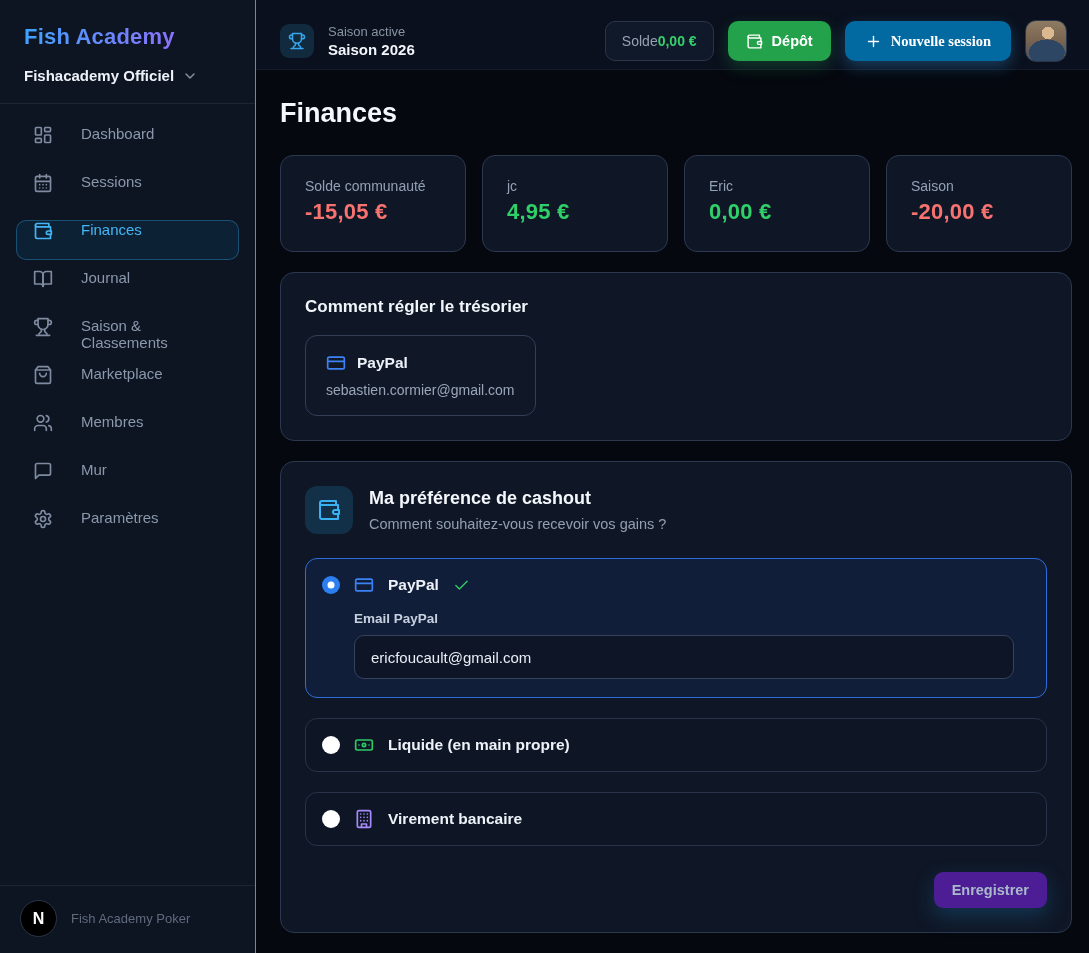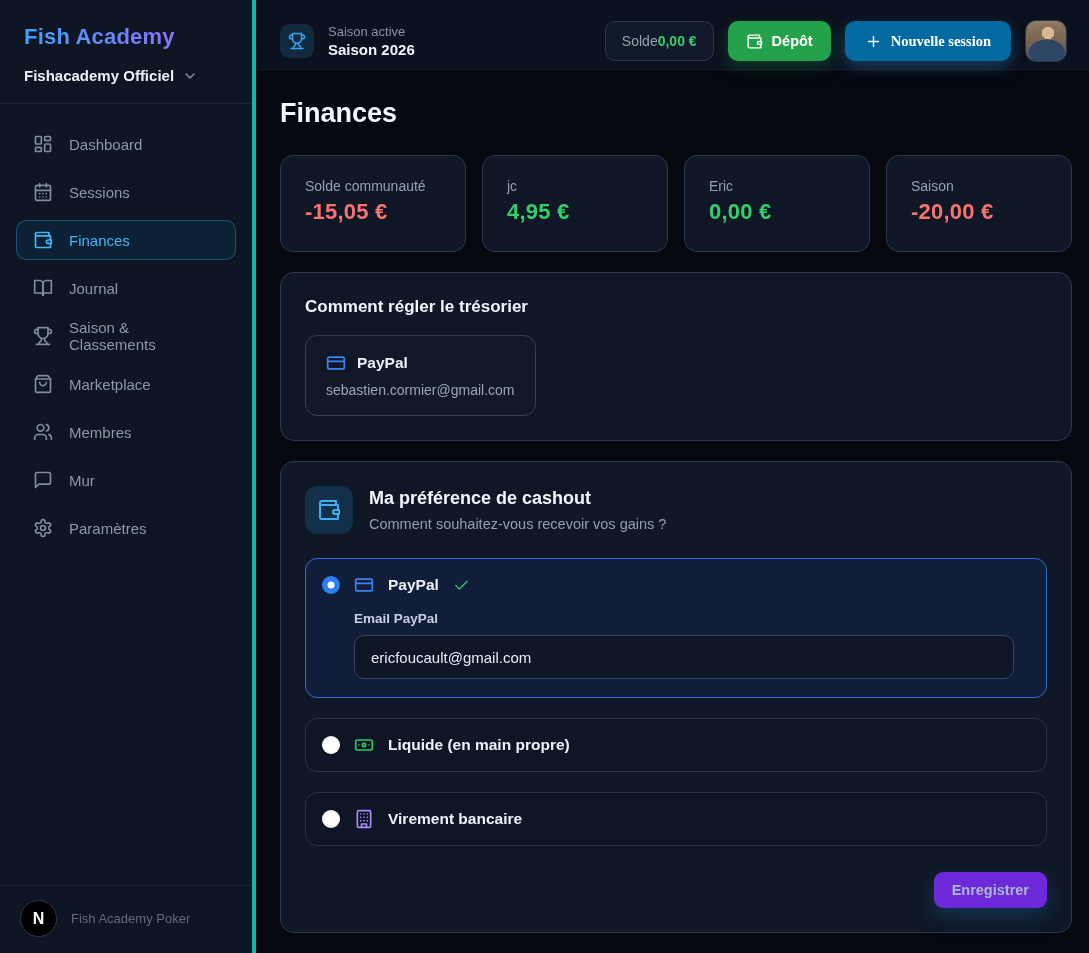--- a/index.html
+++ b/index.html
@@ -6,36 +6,36 @@
   html,body { width:1089px; height:953px; overflow:hidden; }
   body {
     font-family:"Liberation Sans","DejaVu Sans",sans-serif;
     background:#05080f; color:#e7edf6; display:flex;
   }
   svg { display:block; }
   .ic { stroke:currentColor; fill:none; stroke-width:2; stroke-linecap:round; stroke-linejoin:round; }
 
   
   .sidebar {
-    width:256px; flex:none; background:#0d1422; border-right:4px solid #14b8a6;
+    width:256px; flex:none; background:#0d1422; border-right:1px solid #14b8a6;
     display:flex; flex-direction:column;
   }
   .brand { padding:24px 24px 0; }
   .brand-logo {
     font-size:22px; font-weight:bold; letter-spacing:.2px;
     background:linear-gradient(90deg,#3fa2ff 0%,#7d7bfb 60%,#a85cf7 100%);
     -webkit-background-clip:text; background-clip:text; color:transparent;
   }
   .org-row { margin-top:17px; display:flex; align-items:center; gap:8px; cursor:pointer; }
   .org-name { font-size:15px; font-weight:bold; color:#eef2f8; }
   .org-chevron { color:#8b97a9; }
   .side-sep { border-top:1px solid #1b2535; margin-top:19px; }
   .nav { padding:20px 16px; display:flex; flex-direction:column; gap:8px; }
   .nav-item {
-    display:flex; align-items:center; gap:16px; height:40px; padding:0 16px;
+    display:flex; align-items:flex-start; gap:28px; height:40px; padding:0 16px;
     border-radius:10px; color:#8b98ac; font-size:15px; cursor:pointer;
     border:1px solid transparent;
   }
   .nav-item .nav-ic { color:#7e8ba0; }
   .nav-item.active {
     background:#0c2133; border-color:rgba(56,168,242,.35); color:#45b5f6;
   }
   .nav-item.active .nav-ic { color:#45b5f6; }
   .side-footer {
     margin-top:auto; border-top:1px solid #1b2535; padding:14px 20px 16px;
@@ -144,21 +144,21 @@
   .email-block { margin-left:32px; margin-top:16px; padding-bottom:2px; }
   .email-label { font-size:13.5px; color:#c6d0de; font-weight:bold; }
   .email-input {
     margin-top:9px; width:calc(100% - 16px); height:44px; border-radius:10px;
     background:#0d1526; border:1px solid #36425c; color:#e8edf5; font-size:15px;
     padding:0 16px; font-family:inherit; outline:none; display:block;
   }
   .save-row { display:flex; justify-content:flex-end; margin-top:26px; }
   .btn-save {
     height:36px; padding:0 18px; border:none; border-radius:9px; cursor:pointer;
-    background:#6d28d9; color:#a9bbcb; font-size:14.5px; font-weight:bold;
+    background:#4c1d95; color:#a9bbcb; font-size:14.5px; font-weight:bold;
     font-family:inherit; box-shadow:0 8px 20px rgba(29,109,163,.35);
   }
 </style>
 </head>
 <body>
 
 <aside class="sidebar">
   <div class="brand">
     <div class="brand-logo">Fish Academy</div>
     <div class="org-row">

